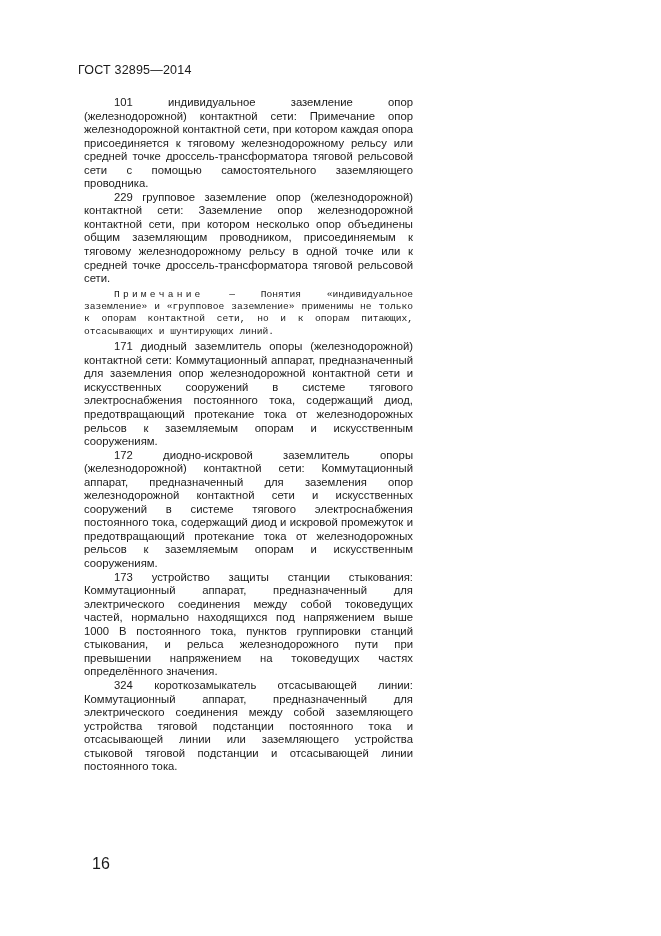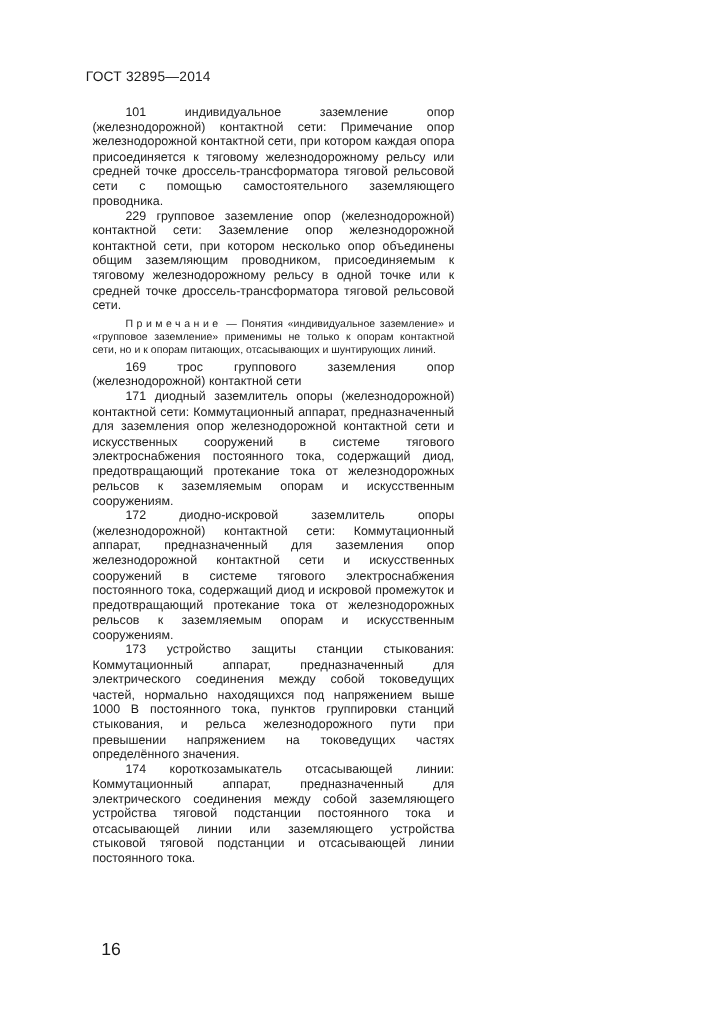--- a/index.html
+++ b/index.html
@@ -2,33 +2,32 @@
 <html><head>
 <meta charset="utf-8">
 <style>
   html, body { margin:0; padding:0; background:#ffffff; }
   body { width:661px; height:936px; position:relative; overflow:hidden;
          font-family:"Liberation Sans", sans-serif; color:#1a1a1a; }
   .header { position:absolute; left:78px; top:63px; font-size:12.5px; font-weight:normal; letter-spacing:0.2px; }
   .col { position:absolute; left:84px; top:96px; width:329px; font-size:11.3px; line-height:13.55px; }
   .entry { text-align:justify; text-indent:30px; margin:0; hyphens:none; }
   .term { font-weight:normal; }
-  .note { font-size:9.6px; line-height:12.4px; text-align:justify; text-indent:30px; margin:3px 0 2px 0; }
+  .note { font-size:9.6px; line-height:12.4px; text-align:justify; text-indent:30px; margin:3px 0 2px 0;font-family:Liberation Mono, monospace; }
   .note-label { letter-spacing:3.2px; }
   .pagenum { position:absolute; left:92px; top:855px; font-size:16px; }
 </style>
 </head>
 <body>
 
 <div class="header">ГОСТ 32895—2014</div>
 
 <div class="col">
   <p class="entry"><span>101</span> <span class="term">индивидуальное заземление опор (железнодорожной) контактной сети:</span><span> Примечание опор железнодорожной контактной сети, при котором каждая опора присоединяется к тяговому железнодорожному рельсу или средней точке дроссель-трансформатора тяговой рельсовой сети с помощью самостоятельного заземляющего проводника.</span></p>
   <p class="entry"><span>229</span> <span class="term">групповое заземление опор (железнодорожной) контактной сети:</span><span> Заземление опор железнодорожной контактной сети, при котором несколько опор объединены общим заземляющим проводником, присоединяемым к тяговому железнодорожному рельсу в одной точке или к средней точке дроссель-трансформатора тяговой рельсовой сети.</span></p>
   <p class="note"><span class="note-label">Примечание</span><span> — Понятия «индивидуальное заземление» и «групповое заземление» применимы не только к опорам контактной сети, но и к опорам питающих, отсасывающих и шунтирующих линий.</span></p>
-  <p class="entry"><span>169</span> <span class="term">трос группового заземления опор (железнодорожной) контактной сети</span><span></span></p>
   <p class="entry"><span>171</span> <span class="term">диодный заземлитель опоры (железнодорожной) контактной сети:</span><span> Коммутационный аппарат, предназначенный для заземления опор железнодорожной контактной сети и искусственных сооружений в системе тягового электроснабжения постоянного тока, содержащий диод, предотвращающий протекание тока от железнодорожных рельсов к заземляемым опорам и искусственным сооружениям.</span></p>
   <p class="entry"><span>172</span> <span class="term">диодно-искровой заземлитель опоры (железнодорожной) контактной сети:</span><span> Коммутационный аппарат, предназначенный для заземления опор железнодорожной контактной сети и искусственных сооружений в системе тягового электроснабжения постоянного тока, содержащий диод и искровой промежуток и предотвращающий протекание тока от железнодорожных рельсов к заземляемым опорам и искусственным сооружениям.</span></p>
   <p class="entry"><span>173</span> <span class="term">устройство защиты станции стыкования:</span><span> Коммутационный аппарат, предназначенный для электрического соединения между собой токоведущих частей, нормально находящихся под напряжением выше 1000 В постоянного тока, пунктов группировки станций стыкования, и рельса железнодорожного пути при превышении напряжением на токоведущих частях определённого значения.</span></p>
-  <p class="entry"><span>174</span> <span class="term">короткозамыкатель отсасывающей линии:</span><span> Коммутационный аппарат, предназначенный для электрического соединения между собой заземляющего устройства тяговой подстанции постоянного тока и отсасывающей линии или заземляющего устройства стыковой тяговой подстанции и отсасывающей линии постоянного тока.</span></p>
+  <p class="entry"><span>324</span> <span class="term">короткозамыкатель отсасывающей линии:</span><span> Коммутационный аппарат, предназначенный для электрического соединения между собой заземляющего устройства тяговой подстанции постоянного тока и отсасывающей линии или заземляющего устройства стыковой тяговой подстанции и отсасывающей линии постоянного тока.</span></p>
 </div>
 
 <div class="pagenum">16</div>
 
 </body></html>

